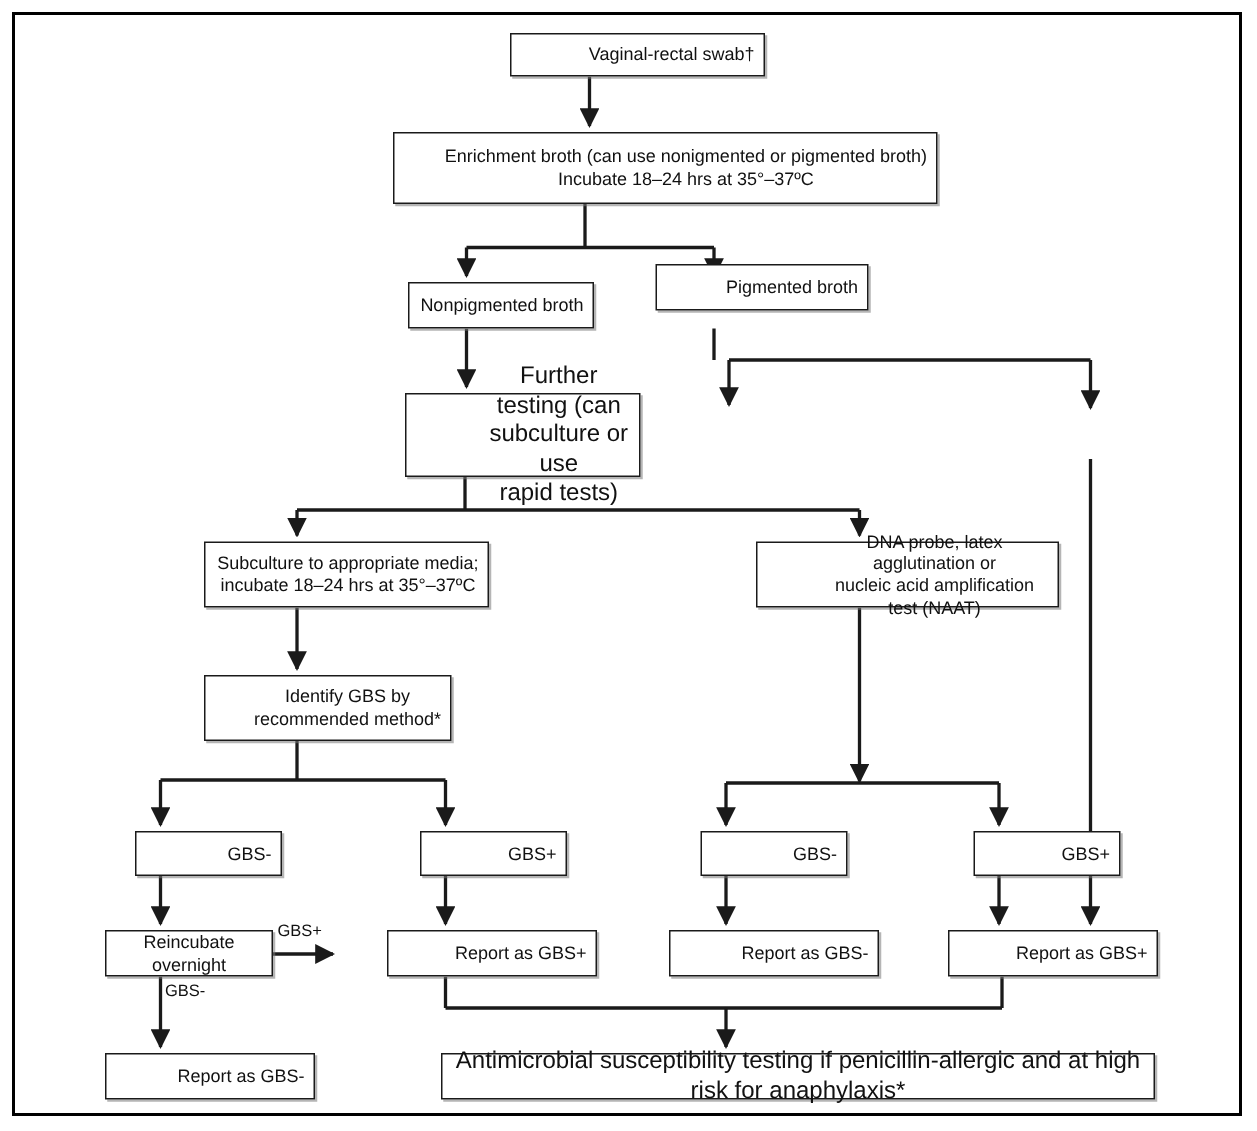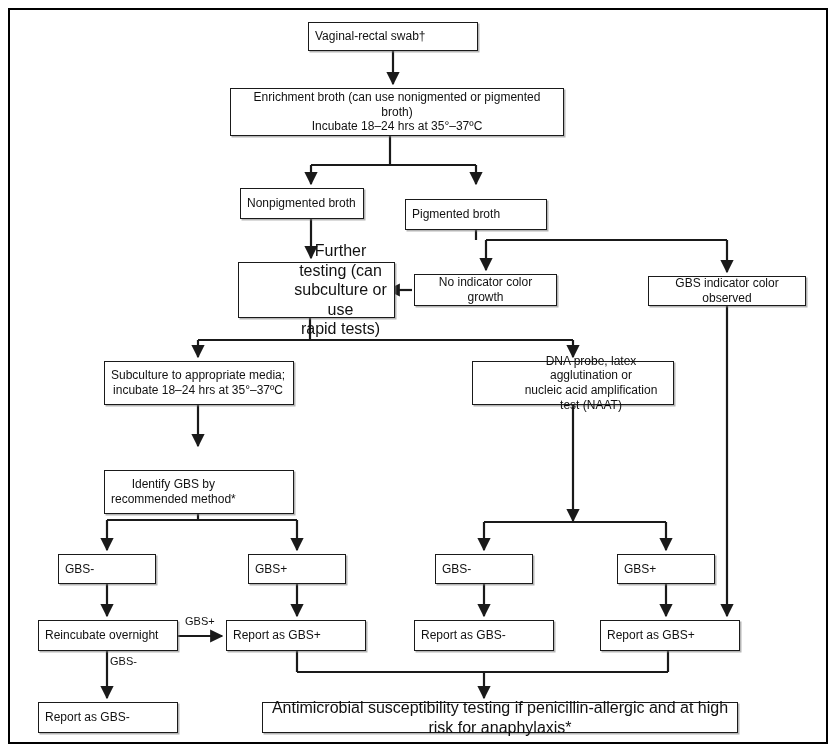--- a/index.html
+++ b/index.html
@@ -32,25 +32,26 @@
     width: 838px;
     height: 754px;
   }
   .node-box {
     position: absolute;
     border: 1.5px solid #1a1a1a;
     background: #ffffff;
     box-sizing: border-box;
     display: flex;
     align-items: center;
-    justify-content: flex-start;
+    justify-content: flex-end;
     text-align: center;
     color: #111111;
     line-height: 1.22;
     box-shadow: 1.5px 1.5px 0 rgba(120,120,120,0.55);
+    margin-left: 32px;
   }
   .node-box .node-label {
     display: block;
     padding: 0 6px;
     white-space: pre-line;
   }
   .edge-label {
     position: absolute;
     color: #111111;
     background: transparent;
@@ -122,79 +123,73 @@
       <path d="M 668 651 L 668 672"></path>
       <path d="M 297 672 L 668 672"></path>
       <path d="M 484 672 L 484 698" marker-end="url(#arrow)"></path>
     </g>
   </svg>
 
   <div class="node-box" style="left:308px; top:22px; width:170px; height:29px; font-size:12px;">
     <span class="node-label">Vaginal-rectal swab†</span>
   </div>
 
-  <div class="node-box" style="left:230px; top:88px; width:334px; height:48px; font-size:12px;">
+  <div class="node-box" style="left:230px; top:88px; width:363px; height:48px; font-size:12px;">
     <span class="node-label">Enrichment broth (can use nonigmented or pigmented broth)
 Incubate 18–24 hrs at  35°–37ºC</span>
   </div>
 
   <div class="node-box" style="left:240px; top:188px; width:124px; height:31px; font-size:12px;">
     <span class="node-label">Nonpigmented broth</span>
   </div>
 
-  <div class="node-box" style="left:405px; top:199px; width:142px; height:31px; font-size:12px;">
+  <div class="node-box" style="left:405px; top:176px; width:142px; height:31px; font-size:12px;">
     <span class="node-label">Pigmented broth</span>
   </div>
 
   <div class="node-box" style="left:238px; top:262px; width:157px; height:56px; font-size:16px;padding-left:48px;">
     <span class="node-label">Further testing (can
 subculture or use
 rapid tests)</span>
   </div>
 
-  <div class="node-box" style="left:414px; top:274px; width:143px; height:32px; font-size:12px;">
-    <span class="node-label">No indicator color growth</span>
-  </div>
-
-  <div class="node-box" style="left:648px; top:276px; width:158px; height:30px; font-size:12px;">
-    <span class="node-label">GBS indicator color observed</span>
-  </div>
+
 
   <div class="node-box" style="left:104px; top:361px; width:190px; height:44px; font-size:12px;">
     <span class="node-label">Subculture to appropriate media;
 incubate 18–24 hrs at 35°–37ºC</span>
   </div>
 
   <div class="node-box" style="left:472px; top:361px; width:202px; height:44px; font-size:12px;padding-left:36px;">
     <span class="node-label">DNA probe, latex agglutination or
 nucleic acid amplification test (NAAT)</span>
   </div>
 
-  <div class="node-box" style="left:104px; top:470px; width:190px; height:44px; font-size:12px;">
+  <div class="node-box" style="left:104px; top:450px; width:165px; height:44px; font-size:12px;">
     <span class="node-label">Identify GBS by
 recommended method*</span>
   </div>
 
   <div class="node-box" style="left:58px; top:554px; width:98px; height:30px; font-size:12px;">
     <span class="node-label">GBS-</span>
   </div>
 
   <div class="node-box" style="left:248px; top:554px; width:98px; height:30px; font-size:12px;">
     <span class="node-label">GBS+</span>
   </div>
 
   <div class="node-box" style="left:435px; top:554px; width:98px; height:30px; font-size:12px;">
     <span class="node-label">GBS-</span>
   </div>
 
   <div class="node-box" style="left:617px; top:554px; width:98px; height:30px; font-size:12px;">
     <span class="node-label">GBS+</span>
   </div>
 
-  <div class="node-box" style="left:38px; top:620px; width:140px; height:31px; font-size:12px;">
+  <div class="node-box" style="left:38px; top:620px; width:112px; height:31px; font-size:12px;">
     <span class="node-label">Reincubate overnight</span>
   </div>
 
   <div class="node-box" style="left:226px; top:620px; width:140px; height:31px; font-size:12px;">
     <span class="node-label">Report as GBS+</span>
   </div>
 
   <div class="node-box" style="left:414px; top:620px; width:140px; height:31px; font-size:12px;">
     <span class="node-label">Report as GBS-</span>
   </div>

